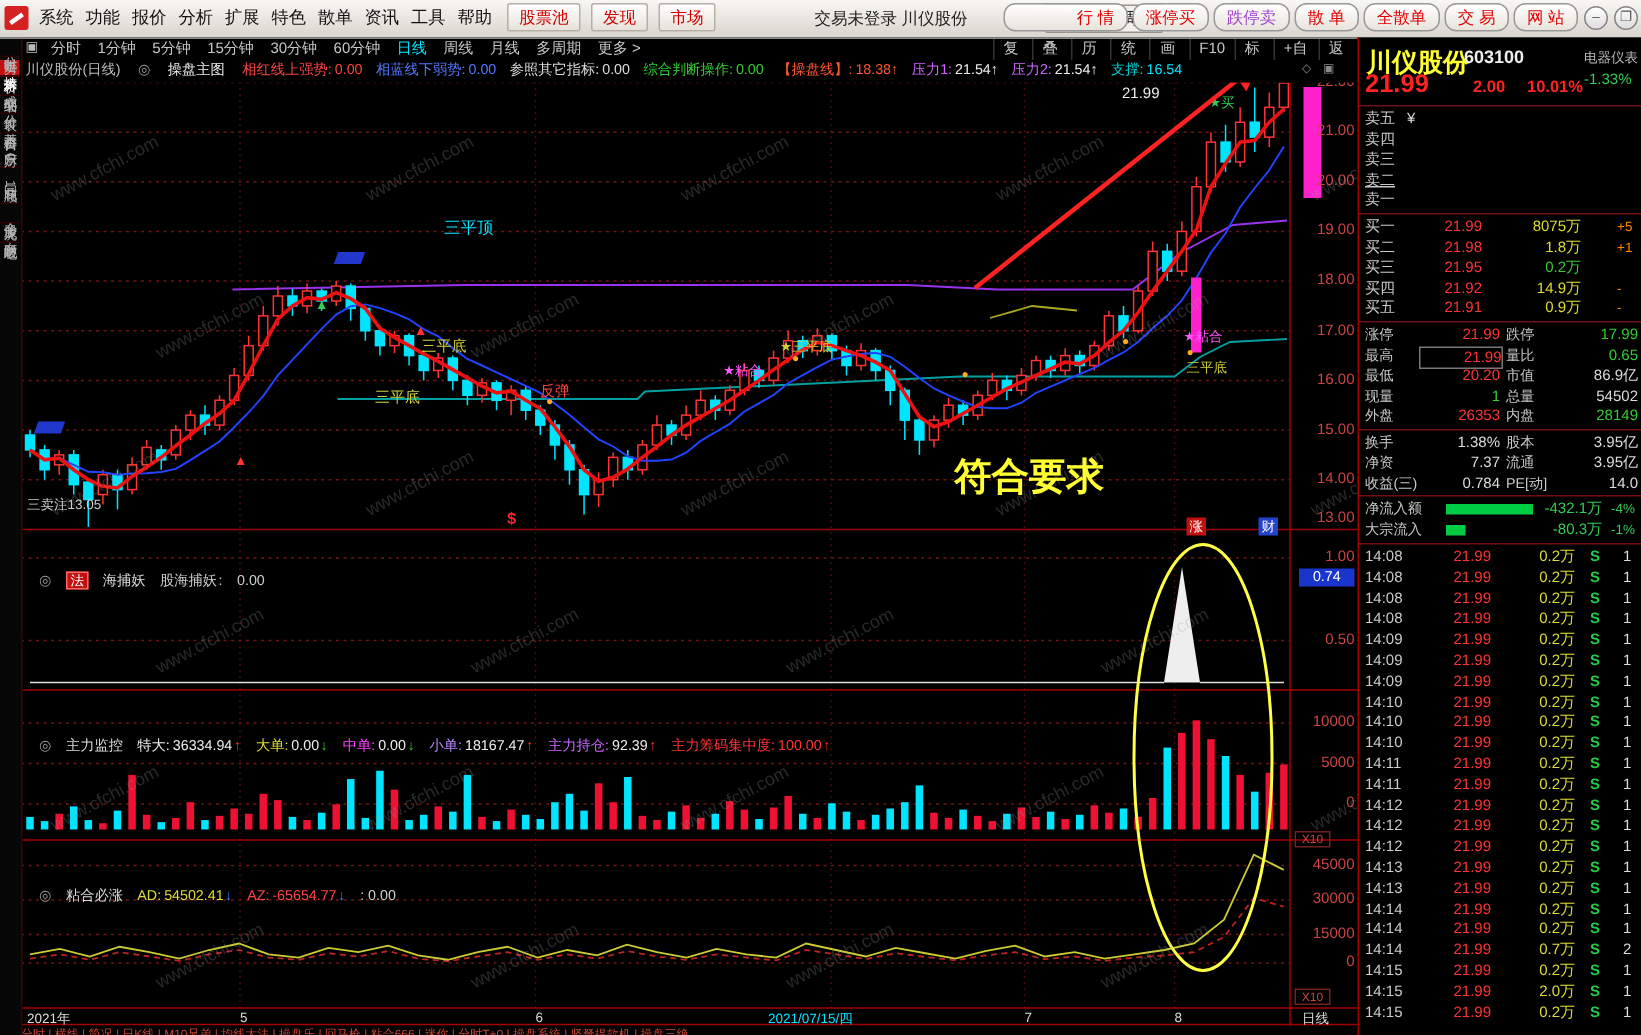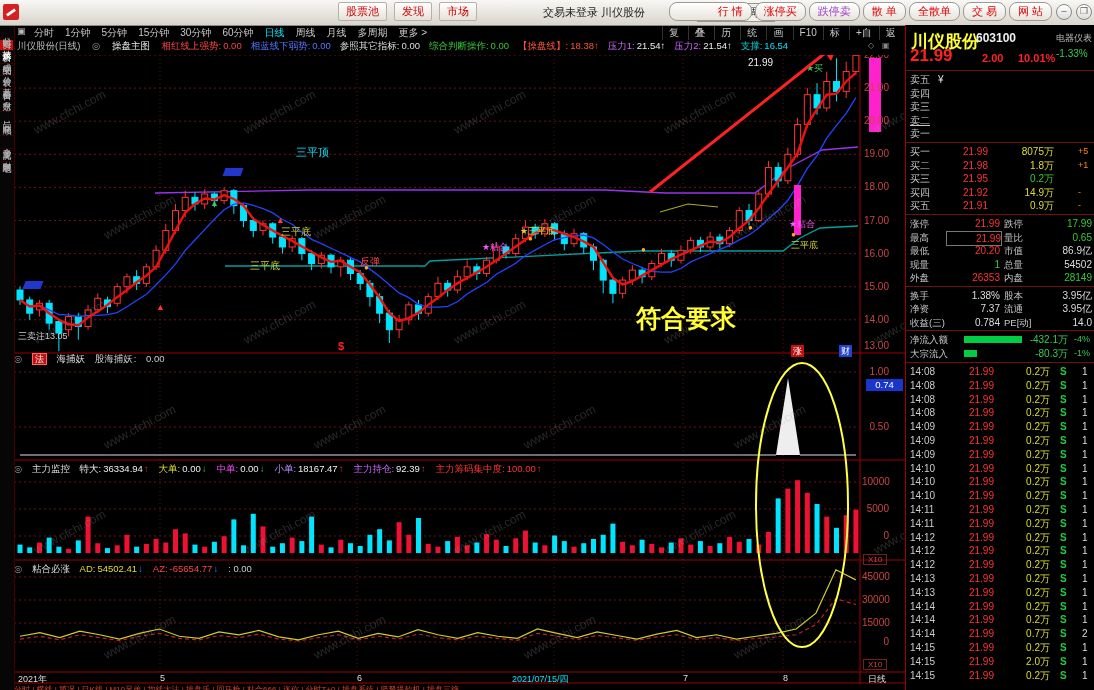--- a/index.html
+++ b/index.html
@@ -22,25 +22,25 @@
   .period.active{color:#00e5ff;}
   .tbcell{font-size:10px;color:#c8c8c8;border-left:1px solid #333;padding:0 6px;line-height:15px;}
   
   #indbar{left:14px;top:40px;width:891px;height:15px;background:#000;font-size:9.5px;z-index:30;white-space:nowrap;}
   #indbar span{margin-right:9px;}
   
   #sidebar{left:0;top:25px;width:14px;height:665px;background:#060606;border-right:1px solid #400;z-index:35;}
   .sbitem{width:13px;font-size:9px;color:#b5b5b5;writing-mode:vertical-rl;text-align:center;letter-spacing:1px;line-height:13px;margin:2px 0;padding:3px 0;border-bottom:1px solid #300;}
   .sbitem.active{background:#c01010;color:#fff;}
   
-  .axlabel{width:27px;text-align:right;font-size:10px;color:#cc4444;z-index:20;}
+  .axlabel{width:41px;text-align:right;font-size:10px;color:#cc4444;z-index:20;}
   .valbox{left:866px;width:37px;height:12px;background:#1a35cc;color:#fff;font-size:9.5px;text-align:center;line-height:12px;z-index:21;}
   .x10box{left:863px;width:22px;font-size:8px;color:#cc4444;border:1px solid #702020;text-align:center;z-index:20;}
   
-  .phead{left:14px;width:926px;height:14px;font-size:9.5px;white-space:nowrap;z-index:22;}
+  .phead{left:26px;width:926px;height:14px;font-size:9.5px;white-space:nowrap;z-index:22;margin-top:28px;}
   .phead span{margin-right:7px;}
   .circicon{color:#999;}
   .fabox{background:#c01010;color:#fff;padding:0 2px;border:1px solid #ff6666;font-size:9px;}
   .badge{width:13px;height:12px;color:#fff;font-size:9px;text-align:center;line-height:12px;z-index:23;}
   
   #quote{left:905px;top:25px;width:189px;height:665px;background:#000;border-left:1px solid #a00000;z-index:45;}
   .qdiv{left:0;width:189px;height:1px;background:#701010;}
   .qrow{left:0;width:189px;height:13.5px;font-size:10px;line-height:13px;}
   .tickrow{left:0;width:189px;height:13.8px;font-size:10px;line-height:13.5px;}
   
@@ -51,20 +51,32 @@
   #bottomtabs{left:14px;top:684px;width:891px;height:6px;overflow:hidden;font-size:8px;color:#cc4433;z-index:22;white-space:nowrap;}
   svg{display:block;}
 </style>
 </head>
 <body>
 
 <div id="app">
 
   <div id="menubar" class="abs">
     <div class="logo abs"></div>
+    <div class="abs" id="menu-items" style="left:22px;top:0;display:flex;">
+        <span class="menu-item">系统</span>
+        <span class="menu-item">功能</span>
+        <span class="menu-item">报价</span>
+        <span class="menu-item">分析</span>
+        <span class="menu-item">扩展</span>
+        <span class="menu-item">特色</span>
+        <span class="menu-item">散单</span>
+        <span class="menu-item">资讯</span>
+        <span class="menu-item">工具</span>
+        <span class="menu-item">帮助</span>
+      </div>
     <div class="abs" id="quick-items" style="left:338px;top:2px;display:flex;">
         <span class="quickbtn">股票池</span>
         <span class="quickbtn">发现</span>
         <span class="quickbtn">市场</span>
       </div>
     <div id="session" class="abs">交易未登录  川仪股份</div>
     <div id="timebox" class="abs">14:15:30 周二</div>
     <div class="abs" id="trade-btns" style="right:2px;top:2px;display:flex;align-items:center;">
         <span style="color:#e00000;padding-left:48px;" class="tradebtn">行 情</span>
         <span style="color:#e00000;" class="tradebtn">涨停买</span>

